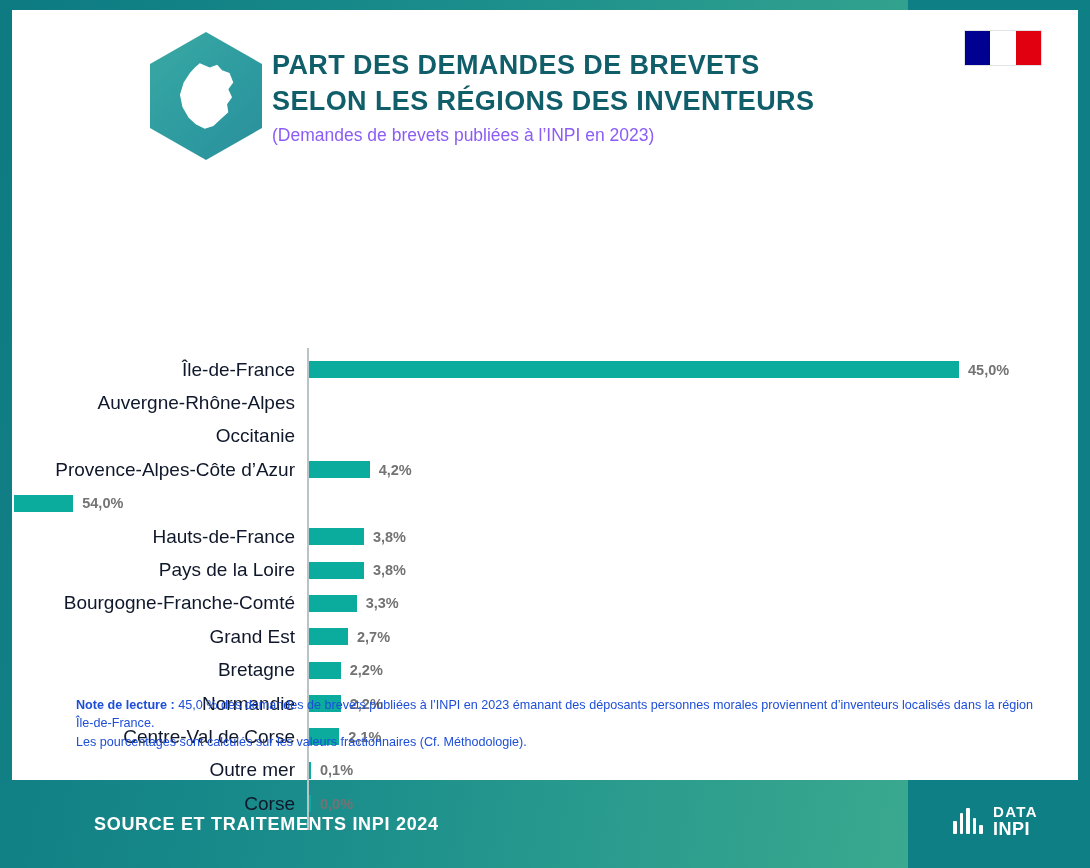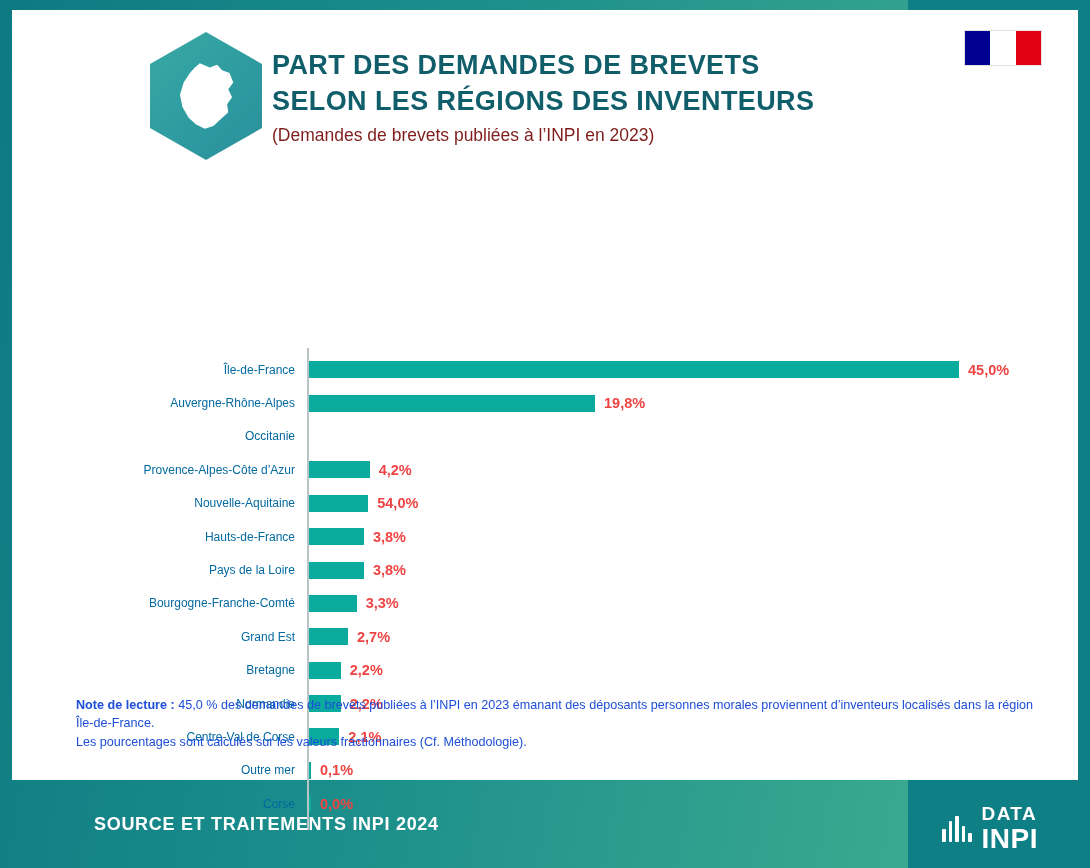--- a/index.html
+++ b/index.html
@@ -70,21 +70,21 @@
   .title-line {
     color: #115e6b;
     font-size: 27px;
     font-weight: bold;
     letter-spacing: 0.4px;
     line-height: 1.32;
     text-transform: uppercase;
   }
   .subtitle {
     margin-top: 6px;
-    color: #7f1d1d;
+    color: #8b5cf6;
     font-size: 17.5px;
     font-weight: normal;
   }
   .flag {
     position: absolute;
     right: 36px;
     top: 20px;
     width: 78px;
     height: 36px;
     display: flex;
@@ -132,41 +132,41 @@
   }
   .row {
     display: flex;
     align-items: center;
     height: 33.4px;
   }
   .row-label {
     width: 283px;
     text-align: right;
     padding-right: 12px;
-    color: #0369a1;
-    font-size: 12px;
+    color: #0f172a;
+    font-size: 19px;
     white-space: nowrap;
   }
   .bar-wrap {
     flex: 1;
     display: flex;
     align-items: center;
     height: 100%;
     padding-left: 2px;
   }
   .bar {
     height: 17px;
     background: #0bab9e;
     min-width: 2px;
   }
   .bar-value {
     margin-left: 9px;
     font-size: 14.5px;
     font-weight: bold;
-    color: #ef4444;
+    color: #737373;
     white-space: nowrap;
   }
 
   
   .note {
     position: absolute;
     left: 64px;
     top: 686px;
     width: 960px;
     color: #1d4ed8;
@@ -216,26 +216,26 @@
   .bars-icon i:nth-child(1) { height: 13px; }
   .bars-icon i:nth-child(2) { height: 21px; }
   .bars-icon i:nth-child(3) { height: 26px; }
   .bars-icon i:nth-child(4) { height: 16px; }
   .bars-icon i:nth-child(5) { height: 9px; }
   .footer-word {
     color: #ffffff;
     line-height: 1.06;
   }
   .footer-word .w1 {
-    font-size: 19px;
+    font-size: 15px;
     font-weight: bold;
     letter-spacing: 1.4px;
   }
   .footer-word .w2 {
-    font-size: 28px;
+    font-size: 18px;
     font-weight: bold;
     letter-spacing: 0.5px;
   }
 </style>
 </head>
 <body>
 
 <div class="page">
   <div class="card">
 
@@ -266,37 +266,32 @@
       <div class="rows" id="chart-rows">
           <div class="row">
             <div class="row-label">Île-de-France</div>
             <div class="bar-wrap">
               <div class="bar" style="width: 650px; background: rgb(11, 171, 158);"></div>
               <div class="bar-value">45,0%</div>
             </div>
           </div>
           <div class="row">
             <div class="row-label">Auvergne-Rhône-Alpes</div>
-            <div class="bar-wrap">
-              <div class="bar" style="width: 286px; background: rgb(11, 171, 158);"></div>
-              <div class="bar-value">19,8%</div>
-            </div>
           </div>
           <div class="row">
             <div class="row-label">Occitanie</div>
           </div>
           <div class="row">
             <div class="row-label">Provence-Alpes-Côte d’Azur</div>
             <div class="bar-wrap">
               <div class="bar" style="width: 60.6667px; background: rgb(11, 171, 158);"></div>
               <div class="bar-value">4,2%</div>
             </div>
           </div>
           <div class="row">
-            <div class="row-label">Nouvelle-Aquitaine</div>
             <div class="bar-wrap">
               <div class="bar" style="width: 59.2222px; background: rgb(11, 171, 158);"></div>
               <div class="bar-value">54,0%</div>
             </div>
           </div>
           <div class="row">
             <div class="row-label">Hauts-de-France</div>
             <div class="bar-wrap">
               <div class="bar" style="width: 54.8889px; background: rgb(11, 171, 158);"></div>
               <div class="bar-value">3,8%</div>

